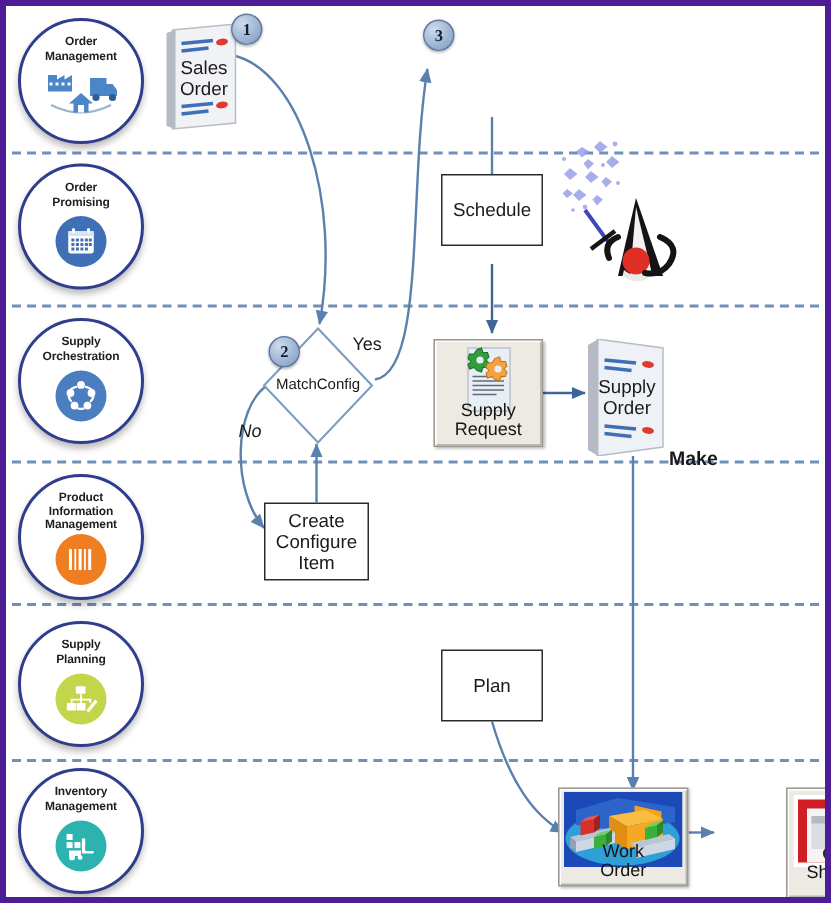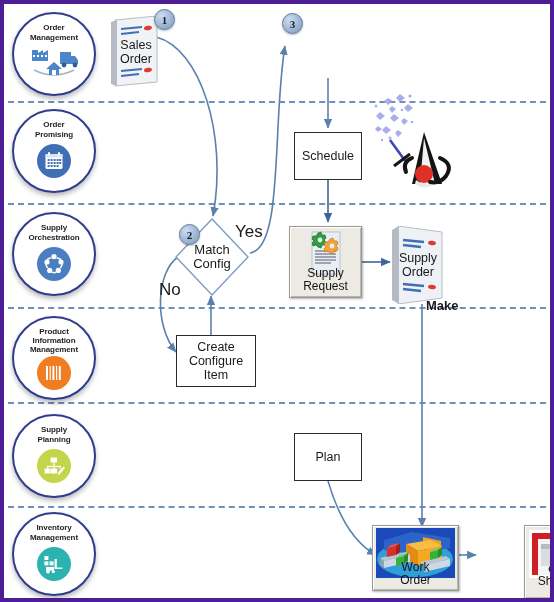--- a/index.html
+++ b/index.html
@@ -45,22 +45,22 @@
     position:absolute;background:#ffffff;border:1px solid #2b2b2b;
     display:flex;align-items:center;justify-content:center;
     font-size:12.5px;color:#1a1a1a;text-align:center;line-height:14px;
     box-sizing:border-box;
   }
 
   
   .diamond-wrap{position:absolute;}
   .diamond-wrap .dtext{
     position:absolute;left:0;top:0;width:100%;height:100%;
-    display:flex;flex-direction:column;align-items:center;justify-content:center;
-    font-size:13px;color:#1a1a1a;line-height:14px;text-align:center;
+    display:flex;flex-direction:row;align-items:center;justify-content:center;
+    font-size:10px;color:#1a1a1a;line-height:14px;text-align:center;
   }
 
   
   .badge{
     position:absolute;width:19px;height:19px;border-radius:50%;
     background:radial-gradient(circle at 34% 30%, #cfdcee 0%, #9fb6d4 55%, #7f9bc0 100%);
     border:1px solid #60789a;
     color:#11202f;font-size:11px;font-weight:bold;
     display:flex;align-items:center;justify-content:center;
     font-family:"Liberation Serif", serif;
@@ -82,21 +82,21 @@
     box-shadow:inset 1px 1px 0 #ffffff, inset -1px -1px 0 #b8b8b2, 1px 1px 2px rgba(0,0,0,.3);
     display:flex;flex-direction:column;align-items:center;justify-content:flex-start;
     box-sizing:border-box;
   }
   .bevel .bl{
     font-size:12px;color:#141414;line-height:13px;text-align:center;
     position:absolute;left:0;width:100%;
   }
 
   
-  .ftext{position:absolute;font-size:17px;color:#1a1a1a;white-space:nowrap;}
+  .ftext{position:absolute;font-size:12px;color:#1a1a1a;white-space:nowrap;}
   .ftext.b{font-weight:bold;font-size:13px;}
 
   svg.overlay{position:absolute;left:0;top:0;width:554px;height:602px;pointer-events:none;}
 </style>
 </head>
 <body>
 
 <div id="canvas">
 
   <div class="lane-sep" style="top:97px;"></div>
@@ -294,21 +294,21 @@
     </div>
   </div>
   <div class="badge" style="left:150px;top:5px;">
     <span>1</span>
   </div>
 
   <div class="badge" style="left:278px;top:9px;">
     <span>3</span>
   </div>
 
-  <div class="rect" style="left:290px;top:128px;width:68px;height:48px;">
+  <div class="rect" style="left:290px;top:112px;width:68px;height:48px;">
     <span>Schedule</span>
   </div>
 
   <div style="position:absolute;left:368px;top:88px;width:90px;height:96px;">
     <svg width="90" height="96" viewBox="0 0 90 96">
       <g fill="#9aa0e8" opacity=".85">
         <polygon points="16,6 21,9 16,13 12,9"></polygon>
           <polygon points="28,2 33,6 28,10 24,6"></polygon>
         <polygon points="36,12 41,16 36,20 32,16"></polygon>
           <polygon points="8,20 13,24 8,28 4,24"></polygon>
@@ -343,23 +343,23 @@
     <div class="dtext">
       <span>Match</span>
       <span>Config</span>
     </div>
   </div>
   <div class="badge" style="left:175px;top:220px;">
     <span>2</span>
   </div>
 
   <div class="ftext" style="left:231px;top:218px;">Yes</div>
-  <div class="ftext" style="left:155px;top:276px;">No</div>
-
-  <div class="rect" style="left:172px;top:331px;width:80px;height:52px;flex-direction:column;">
+  <div class="ftext" style="left:155px;top:276px;font-style:italic;">No</div>
+
+  <div class="rect" style="left:172px;top:331px;width:70px;height:52px;flex-direction:column;">
     <span>Create</span>
     <span>Configure</span>
     <span>Item</span>
   </div>
 
   <div class="bevel" style="left:285px;top:222px;width:73px;height:72px;">
     <svg width="46" height="48" viewBox="0 0 46 48" style="margin-top:2px;">
       <rect x="9" y="3" width="28" height="42" fill="#e9eef5" stroke="#b0b8c4" stroke-width="0.8"></rect>
       <g stroke="#5f6a78" stroke-width="1.1">
         <line x1="12" y1="22" x2="33" y2="22"></line>
@@ -395,21 +395,21 @@
       </g>
       <ellipse cx="42" cy="17" rx="4" ry="2.2" fill="#e03a2f" transform="rotate(8 42 17)"></ellipse>
       <ellipse cx="42" cy="61" rx="4" ry="2.2" fill="#e03a2f" transform="rotate(8 42 61)"></ellipse>
     </svg>
     <div class="sheet-label">
       <span>Supply</span>
       <span>Order</span>
     </div>
   </div>
 
-  <div class="ftext b" style="left:394px;top:294px;padding-left:28px;">Make</div>
+  <div class="ftext b" style="left:414px;top:294px;padding-left:28px;">Make</div>
 
   <div class="rect" style="left:290px;top:429px;width:68px;height:48px;">
     <span>Plan</span>
   </div>
 
   <div class="bevel" style="left:368px;top:521px;width:87px;height:66px;">
     <svg width="79" height="50" viewBox="0 0 79 50" style="margin-top:2px;">
       <rect x="0" y="0" width="79" height="50" fill="#1c49b8"></rect>
       <ellipse cx="39" cy="31" rx="38" ry="18" fill="#2f9fd8"></ellipse>
       <polygon points="8,12 36,4 74,10 74,20 40,26 8,22" fill="#2d64c9"></polygon>

